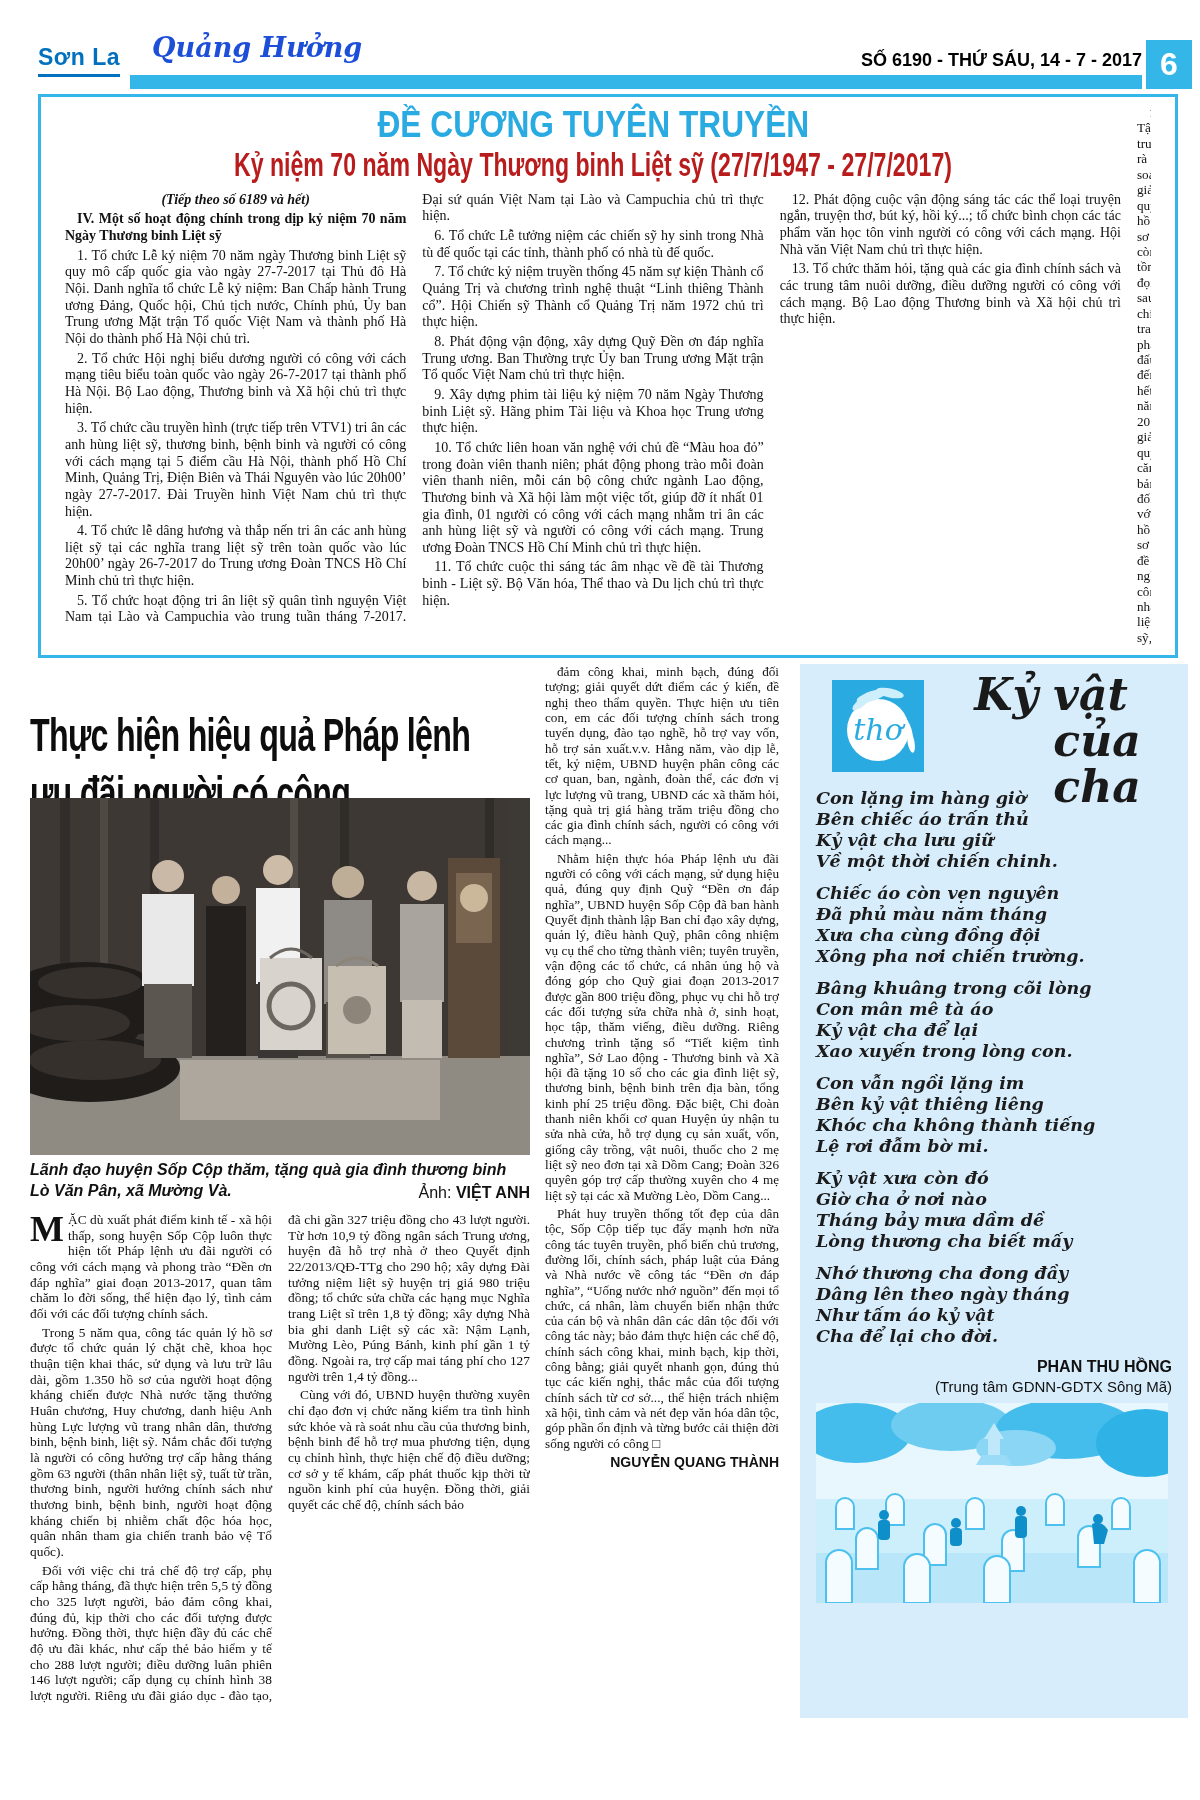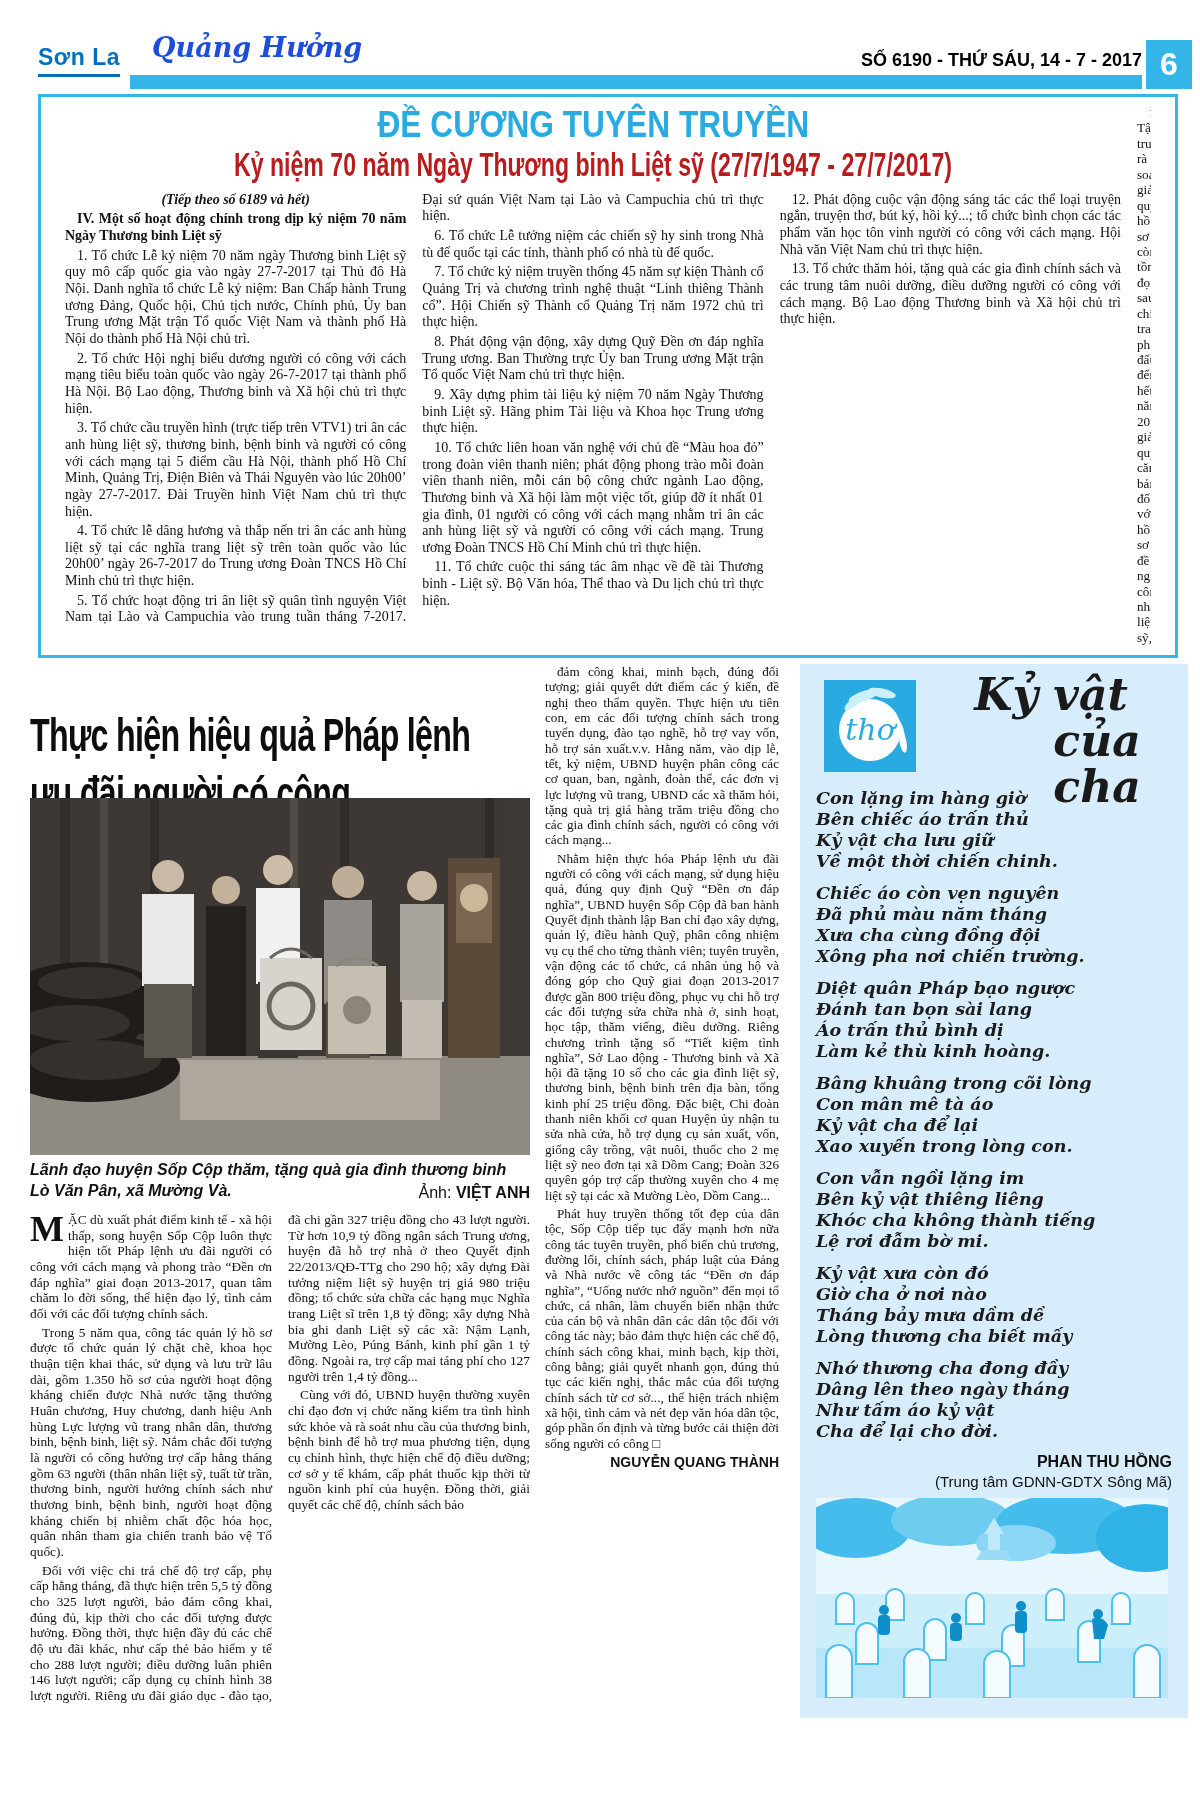--- a/index.html
+++ b/index.html
@@ -62,21 +62,21 @@
   .feat-col3{position:absolute;left:545px;top:664px;width:234px;
              font-size:13.2px;line-height:1.16;text-align:justify;}
   .feat-col3 p{margin:0 0 3px 0;text-indent:12px;}
   .byline{text-align:right;font-family:"Liberation Sans",sans-serif;font-weight:bold;
           font-size:14px;margin-top:0;}
 
   
   .poem-box{position:absolute;left:800px;top:664px;width:388px;height:1054px;
             background:#D7EDFB;box-sizing:border-box;padding:14px 16px;}
   .poem-head{position:relative;height:100px;}
-  .poem-logo{position:absolute;left:8px;top:2px;width:92px;height:92px;}
+  .poem-logo{position:absolute;left:16px;top:2px;width:92px;height:92px;}
   .poem-title{position:absolute;left:110px;top:-6px;width:250px;text-align:center;
               font-family:"DejaVu Serif",serif;font-style:italic;font-weight:bold;
               font-size:44px;line-height:1.05;color:#1a1a1a;}
   .poem-title .t2{display:block;margin-left:92px;}
   .stanzas{margin-top:10px;}
   .stanza{white-space:pre-line;margin:0 0 11px 0;font-family:"DejaVu Serif",serif;
           font-style:italic;font-weight:bold;font-size:17.5px;line-height:21px;color:#1b1b1b;}
   .poem-author{text-align:right;font-family:"Liberation Sans",sans-serif;font-weight:bold;
                font-size:16px;margin-top:2px;}
   .poem-affil{text-align:right;font-family:"Liberation Sans",sans-serif;font-size:15px;margin-top:2px;}
@@ -245,24 +245,20 @@
     <div class="stanzas">
 
     <p class="stanza">Con lặng im hàng giờ
 Bên chiếc áo trấn thủ
 Kỷ vật cha lưu giữ
 Về một thời chiến chinh.</p>
         <p class="stanza">Chiếc áo còn vẹn nguyên
 Đã phủ màu năm tháng
 Xưa cha cùng đồng đội
 Xông pha nơi chiến trường.</p>
-        <p class="stanza">Diệt quân Pháp bạo ngược
-Đánh tan bọn sài lang
-Áo trấn thủ bình dị
-Làm kẻ thù kinh hoàng.</p>
         <p class="stanza">Bâng khuâng trong cõi lòng
 Con mân mê tà áo
 Kỷ vật cha để lại
 Xao xuyến trong lòng con.</p>
         <p class="stanza">Con vẫn ngồi lặng im
 Bên kỷ vật thiêng liêng
 Khóc cha không thành tiếng
 Lệ rơi đẫm bờ mi.</p>
         <p class="stanza">Kỷ vật xưa còn đó
 Giờ cha ở nơi nào

